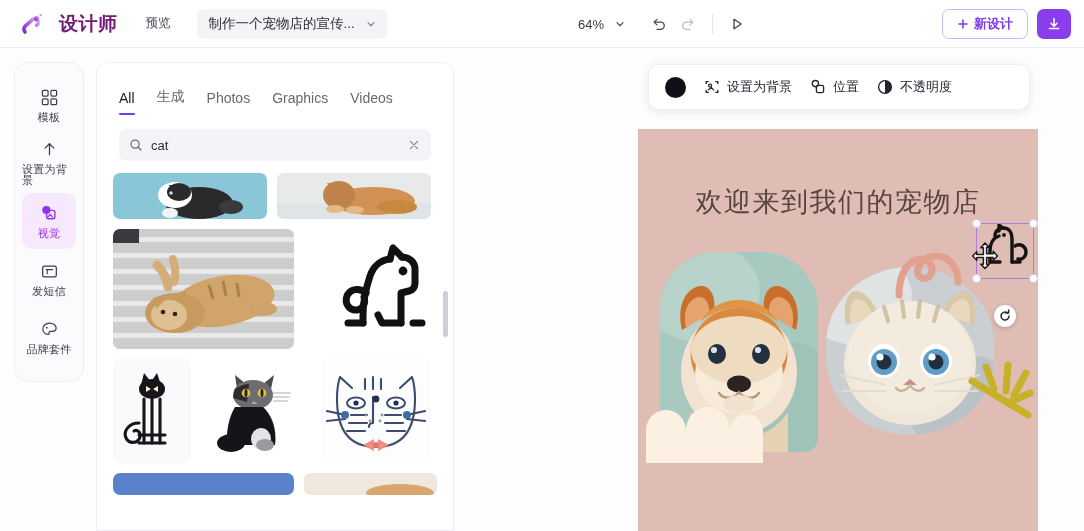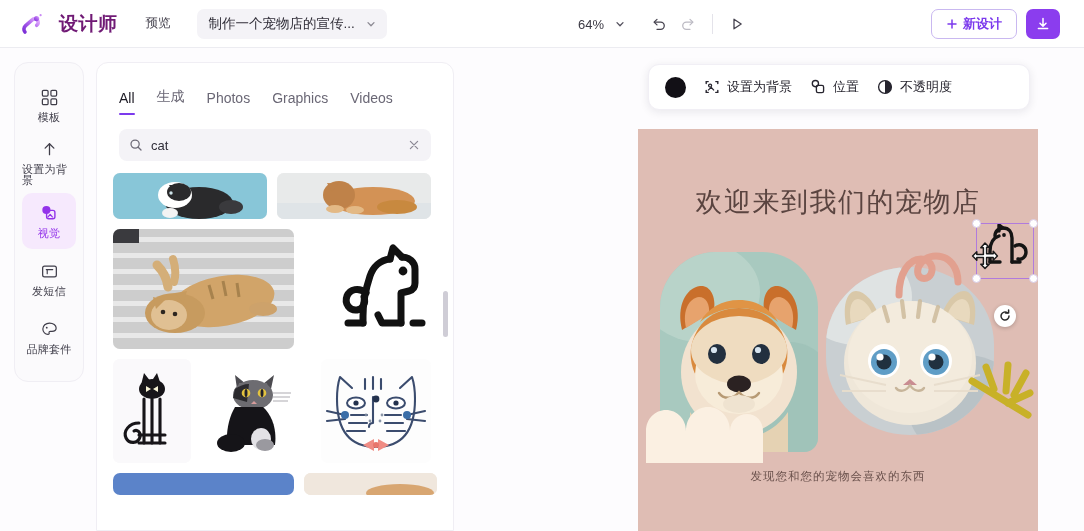--- a/index.html
+++ b/index.html
@@ -31,21 +31,21 @@
   .doc-chip .doc-name { font-size:13.5px; color:#302e38; white-space:nowrap; }
   .doc-chip .chev { margin-left:10px; opacity:.65; }
 
   .zoom-group { position:absolute; left:578px; top:0; height:48px; display:flex; align-items:center; gap:2px; }
   .zoom-val { font-size:13px; color:#3c3a45; }
   .ic-btn {
     width:28px; height:28px; border-radius:6px; display:flex; align-items:center; justify-content:center;
   }
   .vdiv { width:1px; height:20px; background:#e4e3ea; margin:0 8px; }
 
-  .top-right { position:absolute; right:24px; top:0; height:48px; display:flex; align-items:center; gap:9px;margin-left:32px; }
+  .top-right { position:absolute; right:13px; top:0; height:48px; display:flex; align-items:center; gap:9px;margin-left:32px; }
   .btn-new {
     height:30px; padding:0 14px; border:1px solid #c9b8f0; border-radius:7px; background:#fff;
     display:flex; align-items:center; gap:5px; font-size:13px; color:#7c3aed; font-weight:600;
   }
   .btn-dl {
     width:34px; height:30px; border-radius:7px; background:#8b3dee;
     display:flex; align-items:center; justify-content:center;
   }
 
   
@@ -558,21 +558,20 @@
         </g>
       </svg>
     </div>
 
     <div class="cloud">
       <svg width="130" height="62" viewBox="0 0 130 62">
         <path d="M0 62V30c0-12 9-21 20-21s20 9 20 21c0-14 10-24 22-24s22 10 22 24c0-10 8-17 17-17s16 7 16 17v32z" fill="#fbf0e2"></path>
       </svg>
     </div>
 
-    <div class="canvas-sub">发现您和您的宠物会喜欢的东西</div>
 
     <div class="sel-box">
       <svg width="55" height="53" viewBox="0 0 55 53" style="position:absolute;left:0;top:0;">
         <g fill="none" stroke="#141414" stroke-width="3.4" stroke-linecap="round" stroke-linejoin="round">
           <path d="M18 12c0-5 4-8 8-8 6 0 9 4 9 10v24"></path>
           <path d="M35 38h8"></path>
           <path d="M26 4l-4-3v6"></path>
           <path d="M22 12c-6 2-9 8-9 15v11"></path>
           <path d="M13 38h10"></path>
           <path d="M38 22c5-3 11 0 11 6 0 5-4 8-8 7"></path>

